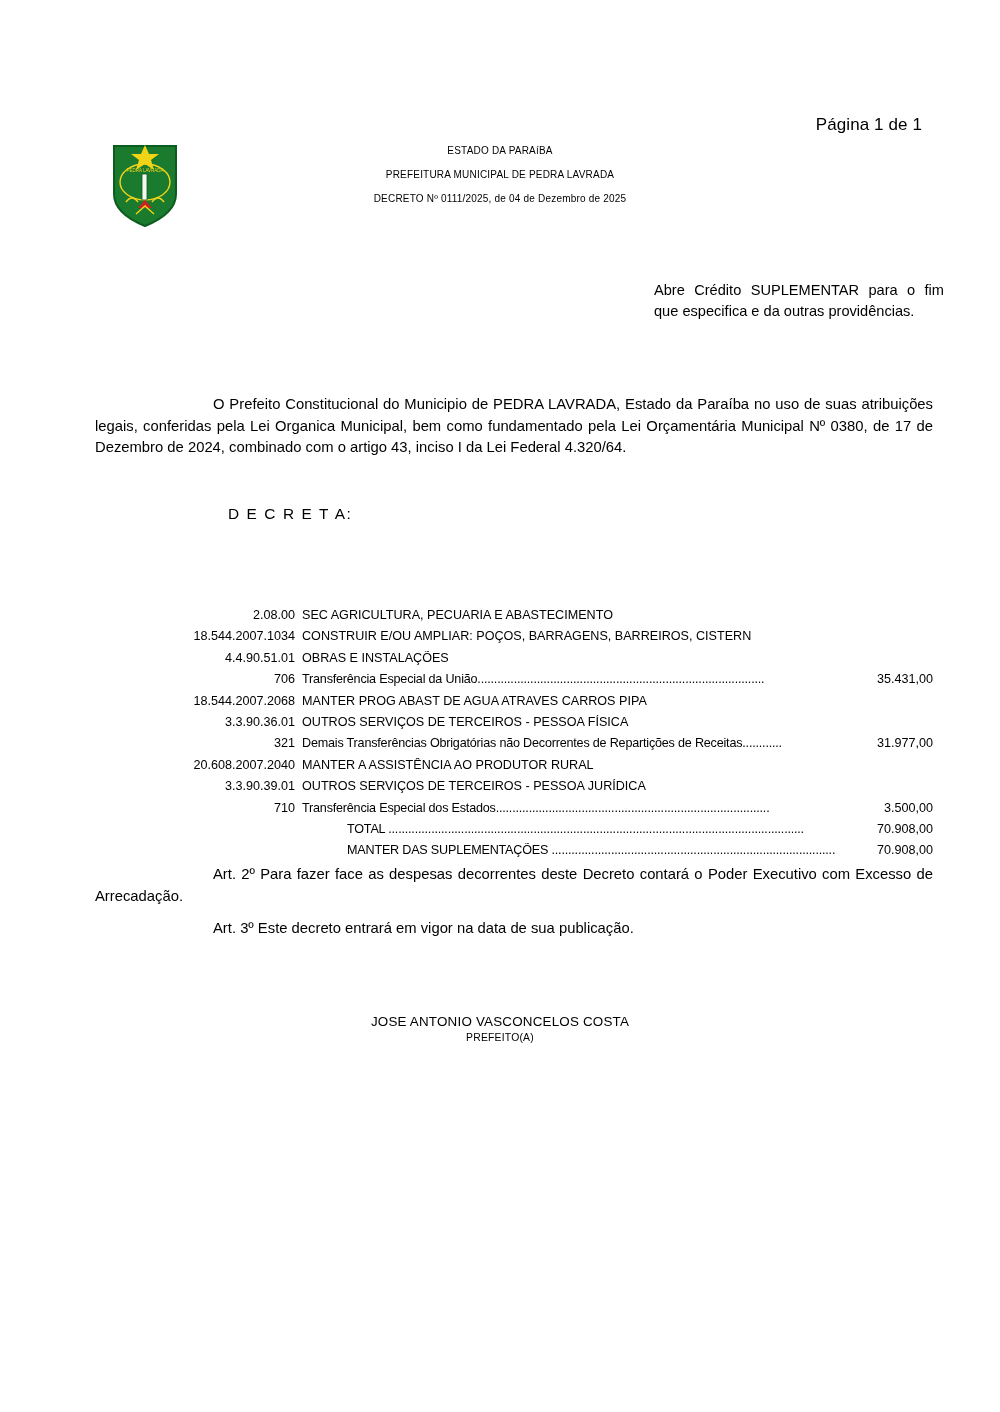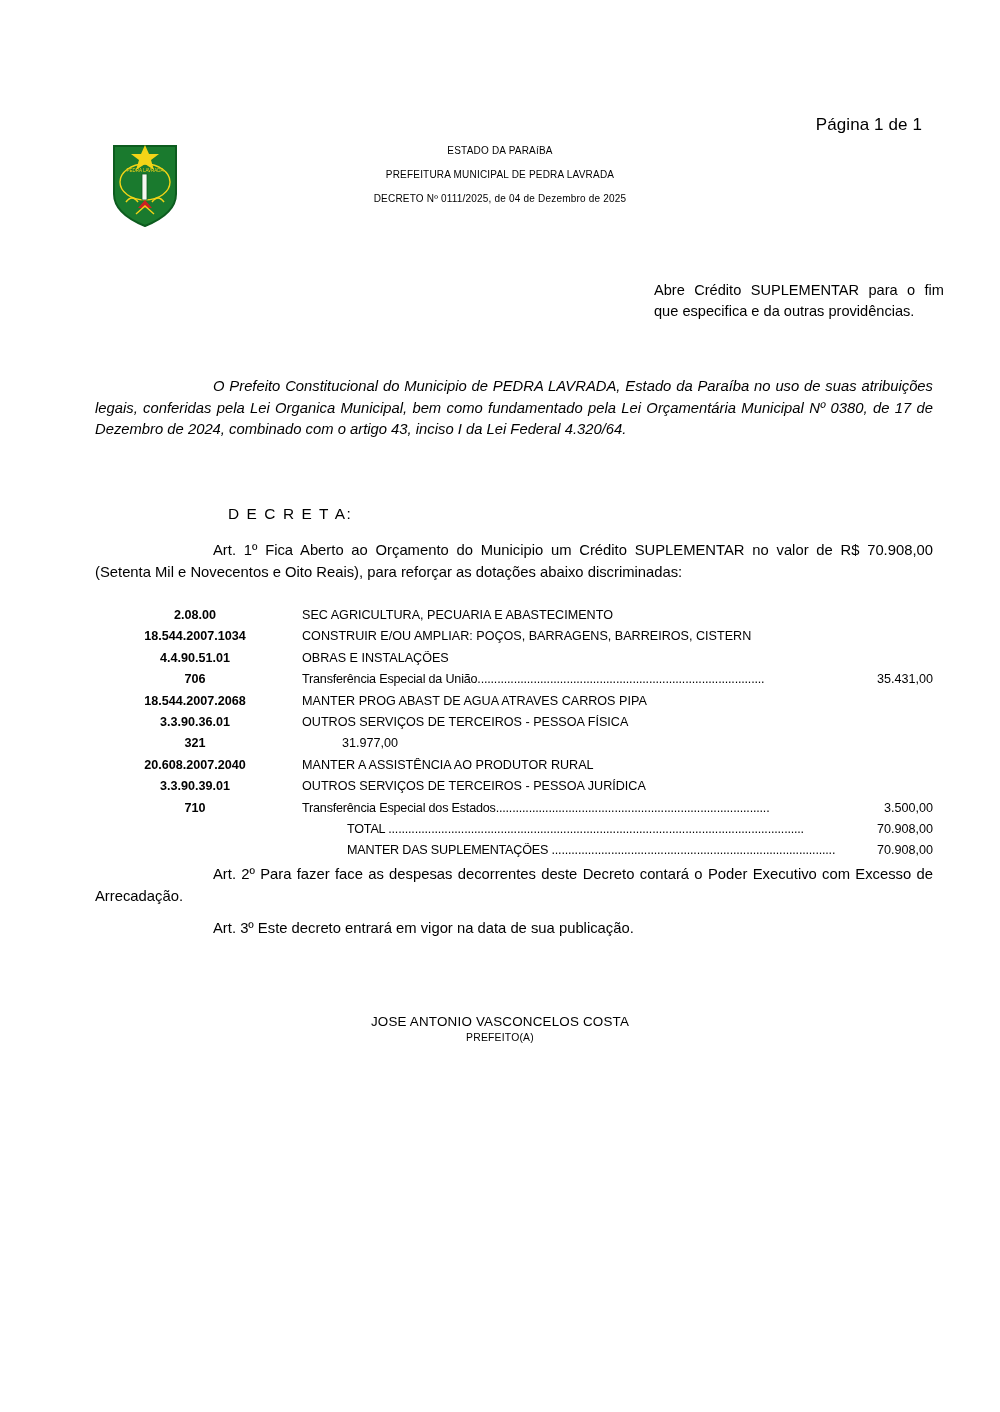--- a/index.html
+++ b/index.html
@@ -60,21 +60,21 @@
     margin-left: 14px;
   }
   .body-text {
     position: absolute;
     left: 95px;
     width: 838px;
     font-size: 14.8px;
     line-height: 21.5px;
     text-align: justify;
   }
-  .p-preambulo { top: 376px; font-style: italic; }
+  .p-preambulo { top: 394px; }
   .p-preambulo .indent { display: inline-block; width: 118px; }
   .p-decreta {
     position: absolute;
     top: 505px;
     left: 228px;
     font-size: 15.4px;
     letter-spacing: 1.6px;
   }
   .p-art1 { top: 540px; }
   .p-art1 .indent { display: inline-block; width: 118px; }
@@ -122,25 +122,24 @@
     left: 95px;
     width: 838px;
     font-size: 12.6px;
   }
   .budget-row {
     display: flex;
     align-items: baseline;
     height: 21.4px;
   }
   .b-code {
-    text-align: center;
+    text-align: right;
     padding-right: 7px;
     white-space: nowrap;
     font-size: 12.6px;
-    font-weight: bold;
   }
   .b-desc {
     flex: 1;
     white-space: nowrap;
     overflow: hidden;
     font-size: 12.6px;
   }
   .b-val {
     width: 96px;
     text-align: right;
@@ -181,21 +180,20 @@
     <div>PREFEITURA MUNICIPAL DE PEDRA LAVRADA</div>
     <div>DECRETO Nº 0111/2025, de 04 de Dezembro de 2025</div>
   </div>
 
   <div class="ementa">Abre Crédito SUPLEMENTAR para o fim que especifica e da outras providências.</div>
 
   <div class="body-text p-preambulo"><span class="indent"></span><span>O Prefeito Constitucional do Municipio de PEDRA LAVRADA, Estado da Paraíba no uso de suas atribuições legais, conferidas pela Lei Organica Municipal, bem como fundamentado pela Lei Orçamentária Municipal Nº 0380, de 17 de Dezembro de 2024, combinado com o artigo 43, inciso I da Lei Federal 4.320/64.</span></div>
 
   <div class="p-decreta">D E C R E T A:</div>
 
-  <div class="body-text p-art1"><span class="indent"></span><span>Art. 1º Fica Aberto ao Orçamento do Municipio um Crédito SUPLEMENTAR no valor de R$ 70.908,00 (Setenta Mil e Novecentos e Oito Reais), para reforçar as dotações abaixo discriminadas:</span></div>
 
   <div class="budget">
 
     <div class="budget-row lvl-0">
       <div class="b-code">2.08.00</div>
       <div class="b-desc">SEC AGRICULTURA, PECUARIA E ABASTECIMENTO</div>
       <div class="b-val"></div>
     </div>
 
     <div class="budget-row lvl-1">
@@ -223,20 +221,21 @@
     </div>
 
     <div class="budget-row lvl-2">
       <div class="b-code">3.3.90.36.01</div>
       <div class="b-desc">OUTROS SERVIÇOS DE TERCEIROS -  PESSOA FÍSICA</div>
       <div class="b-val"></div>
     </div>
 
     <div class="budget-row lvl-3">
       <div class="b-code">321</div>
+      <div class="b-desc dots">Demais Transferências Obrigatórias não Decorrentes de Repartições de Receitas............</div>
       <div class="b-val">31.977,00</div>
     </div>
 
     <div class="budget-row lvl-1">
       <div class="b-code">20.608.2007.2040</div>
       <div class="b-desc">MANTER A ASSISTÊNCIA AO PRODUTOR RURAL</div>
       <div class="b-val"></div>
     </div>
 
     <div class="budget-row lvl-2">

